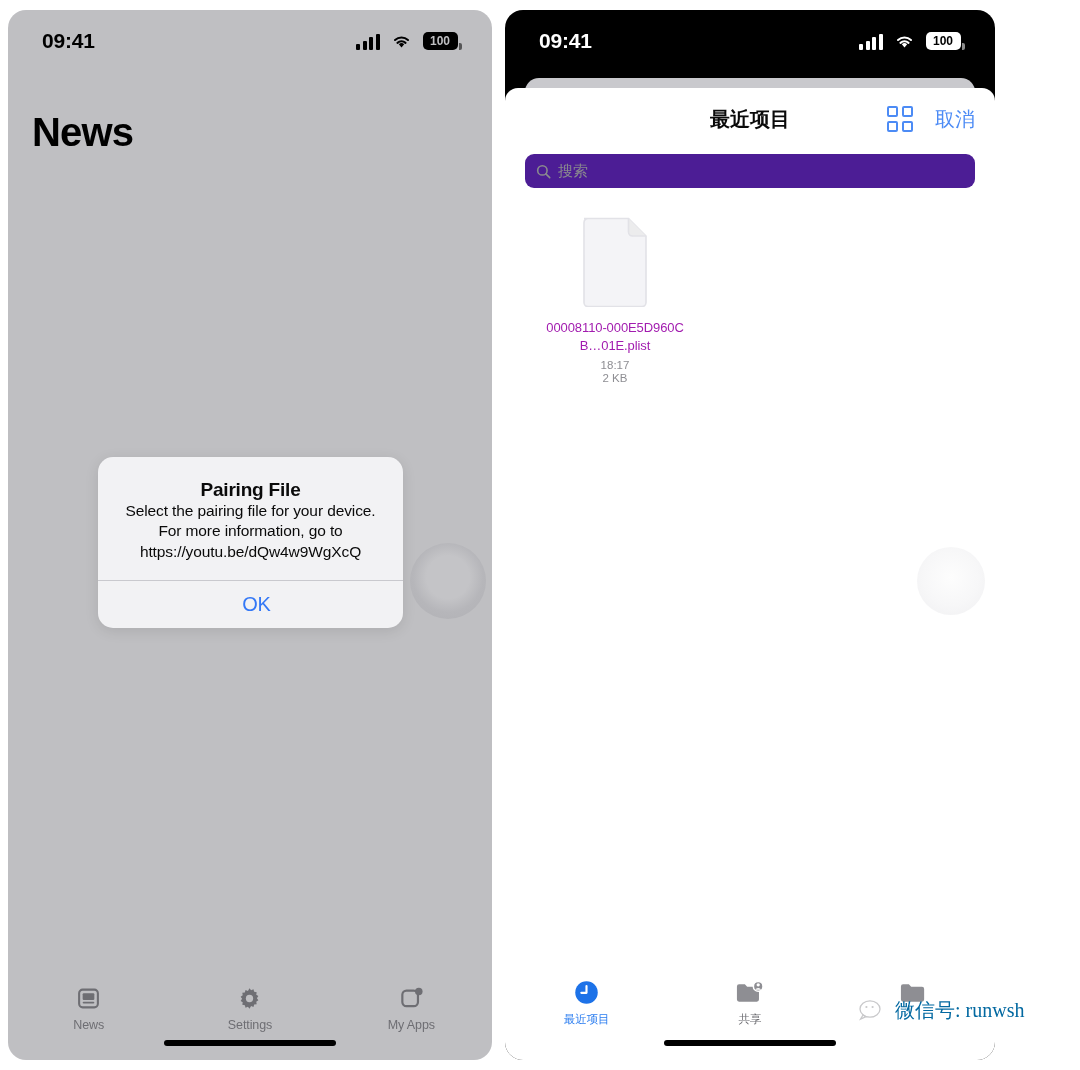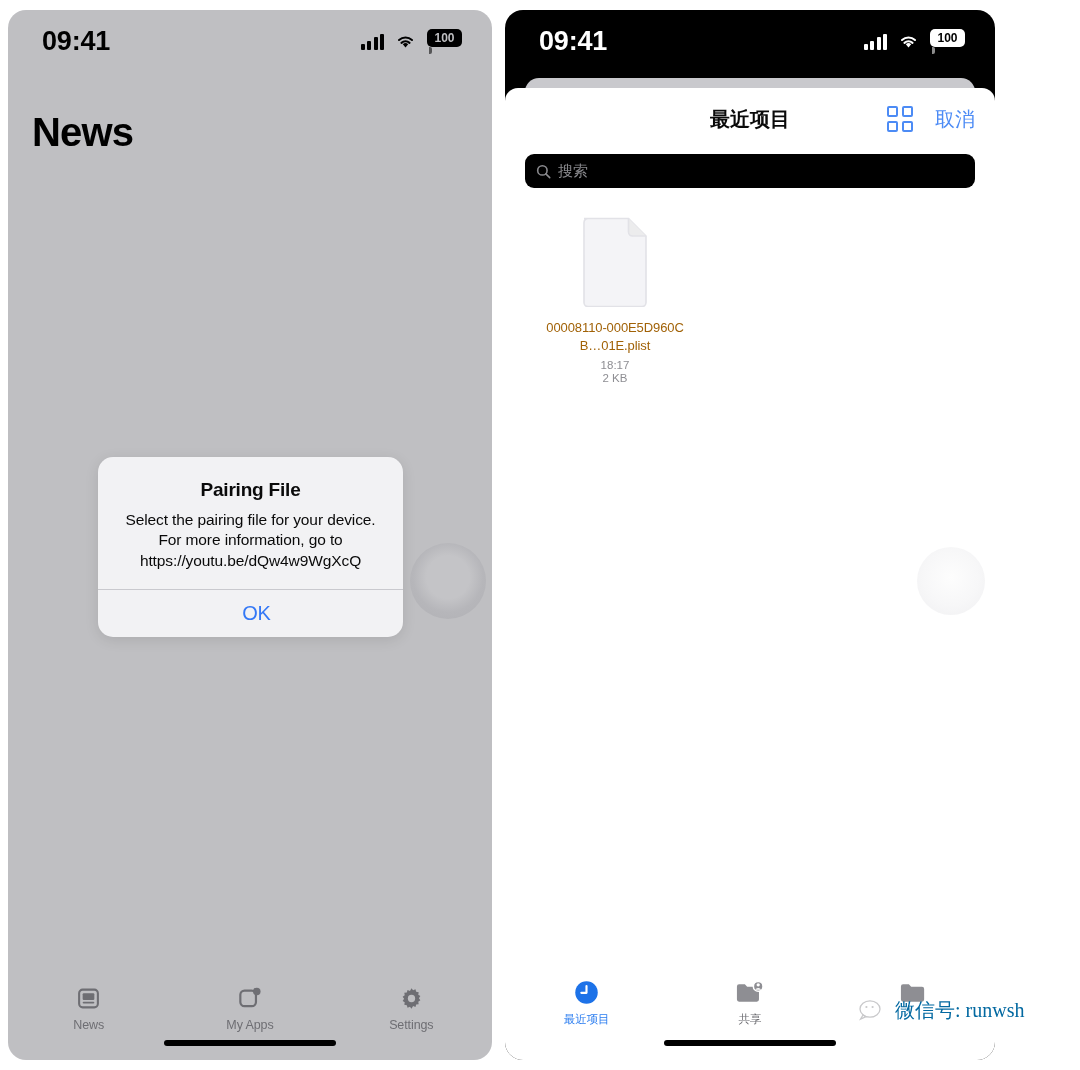--- a/index.html
+++ b/index.html
@@ -18,37 +18,37 @@
     background: #bfbfc2;
     border-radius: 18px;
     overflow: hidden;
   }
   .statusbar {
     position: relative; height: 62px;
     display: flex; align-items: center;
     padding: 0 30px 0 34px;
   }
   .sb-time {
-    font-size: 27px; font-weight: bold; letter-spacing: -0.2px;
+    font-size: 21px; font-weight: bold; letter-spacing: -0.2px;
   }
   .sb-right {
     margin-left: auto; display: flex; align-items: center; gap: 11px;
   }
   
   .signal { display: flex; align-items: flex-end; gap: 2.5px; height: 17px; }
   .signal i { display: block; width: 4px; border-radius: 1px; }
   .signal i:nth-child(1){ height: 6px; }
   .signal i:nth-child(2){ height: 9px; }
   .signal i:nth-child(3){ height: 12.5px; }
   .signal i:nth-child(4){ height: 16px; }
   .dark .signal i { background: #000; }
   .light .signal i { background: #fff; }
   .wifi { width: 21px; height: 16px; }
   .batt {
-    display: flex; align-items: flex-start; flex-direction: column;
+    display: flex; align-items: flex-end;
   }
   .batt-body {
     width: 35px; height: 18px; border-radius: 5px;
     display: flex; align-items: center; justify-content: center;
     font-size: 12px; font-weight: bold;
   }
   .dark .batt-body { background: #000; color: #bfbfc2; }
   .light .batt-body { background: #fff; color: #000; }
   .batt-tip { width: 3px; height: 7px; border-radius: 0 2px 2px 0; margin-left: 1.5px; }
   .dark .batt-tip { background: #000; opacity: .55; }
@@ -64,21 +64,21 @@
     position: absolute; left: 90px; top: 447px;
     width: 305px;
     background: #f2f2f4;
     border-radius: 15px;
     overflow: hidden;
     box-shadow: 0 3px 14px rgba(0,0,0,0.10);
   }
   .alert-body { padding: 22px 16px 18px; text-align: center; }
   .alert-title { font-size: 19px; font-weight: bold; color: #0a0a0a; letter-spacing: -0.2px; }
   .alert-msg {
-    margin-top: 9px; font-size: 15.5px; line-height: 1.32; color: #0a0a0a;
+    font-size: 15.5px; line-height: 1.32; color: #0a0a0a;
     letter-spacing: -0.1px;
   }
   .alert-sep { height: 1px; background: #c9c9ce; }
   .alert-btn {
     height: 47px; display: flex; align-items: center; justify-content: center;
     font-size: 20px; color: #3478f6; cursor: pointer; letter-spacing: -0.2px; padding-left: 12px;
   }
 
   
   .tap-circle { position: absolute; border-radius: 50%; }
@@ -133,30 +133,30 @@
     font-size: 20px; font-weight: bold; color: #0a0a0a;
   }
   .nav-right { margin-left: auto; display: flex; align-items: center; gap: 22px; z-index: 2; }
   .grid-icon { display: grid; grid-template-columns: 11px 11px; grid-gap: 4px; cursor: pointer; }
   .grid-icon span {
     width: 11px; height: 11px; border: 2px solid #4c8bf5; border-radius: 2px; display: block;
   }
   .cancel-btn { font-size: 20px; color: #4c8bf5; cursor: pointer; font-family: Liberation Mono, monospace; }
 
   .searchbar {
-    margin: 4px 20px 0; height: 34px; background: #000000; border-radius: 9px;
+    margin: 4px 20px 0; height: 34px; background: #4c1d95; border-radius: 9px;
     display: flex; align-items: center; padding: 0 11px; gap: 7px; cursor: text;
   }
   .search-ph { font-size: 15px; color: #8a8a8e; }
 
   .file-grid { padding: 26px 0 0 40px; display: flex; flex-wrap: wrap; }
   .file-item { width: 140px; display: flex; flex-direction: column; align-items: center; cursor: pointer; }
   .file-icon { width: 72px; height: 93px; position: relative; }
   .file-name {
-    margin-top: 12px; font-size: 13px; line-height: 1.42; text-align: center; color: #a16207;
+    margin-top: 12px; font-size: 13px; line-height: 1.42; text-align: center; color: #a21caf;
     letter-spacing: -0.1px; max-width: 138px; word-break: break-all;
   }
   .file-time { margin-top: 3px; font-size: 11.5px; color: #8e8e93; }
   .file-size { margin-top: 1px; font-size: 11.5px; color: #8e8e93; }
 
   .tabbar-right { height: 96px; padding-top: 14px; }
 
   
   .watermark {
     position: absolute; left: 858px; top: 997px;
@@ -213,34 +213,34 @@
             <rect x="3" y="3.5" width="18" height="17" rx="3.4" fill="none" stroke="#6e6e73" stroke-width="2"></rect>
             <rect x="6.4" y="7" width="11.2" height="6.4" rx="1" fill="#6e6e73"></rect>
             <rect x="6.4" y="15" width="11.2" height="1.8" rx=".9" fill="#6e6e73"></rect>
           </svg>
         </div>
         <div class="tab-label">News</div>
       </div>
       <div class="tab">
         <div class="tab-icon">
           <svg width="25" height="25" viewBox="0 0 24 24">
+            <path fill="#6e6e73" d="M12 2.2l1.5 1.9 2.3-.9.7 2.4 2.4.3-.4 2.4 2 1.4-1.4 2 1.4 2-2 1.4.4 2.4-2.4.3-.7 2.4-2.3-.9L12 21.8l-1.5-1.9-2.3.9-.7-2.4-2.4-.3.4-2.4-2-1.4 1.4-2-1.4-2 2-1.4-.4-2.4 2.4-.3.7-2.4 2.3.9z"></path>
+            <circle cx="12" cy="12" r="3.5" fill="#bfbfc2"></circle>
+          </svg>
+        </div>
+        <div class="tab-label">Settings</div>
+      </div>
+      <div class="tab">
+        <div class="tab-icon">
+          <svg width="25" height="25" viewBox="0 0 24 24">
             <rect x="3.2" y="4.4" width="15" height="15" rx="4" fill="none" stroke="#6e6e73" stroke-width="2.1"></rect>
             <circle cx="19" cy="5.3" r="3.6" fill="#6e6e73"></circle>
           </svg>
         </div>
         <div class="tab-label">My Apps</div>
-      </div>
-      <div class="tab">
-        <div class="tab-icon">
-          <svg width="25" height="25" viewBox="0 0 24 24">
-            <path fill="#6e6e73" d="M12 2.2l1.5 1.9 2.3-.9.7 2.4 2.4.3-.4 2.4 2 1.4-1.4 2 1.4 2-2 1.4.4 2.4-2.4.3-.7 2.4-2.3-.9L12 21.8l-1.5-1.9-2.3.9-.7-2.4-2.4-.3.4-2.4-2-1.4 1.4-2-1.4-2 2-1.4-.4-2.4 2.4-.3.7-2.4 2.3.9z"></path>
-            <circle cx="12" cy="12" r="3.5" fill="#bfbfc2"></circle>
-          </svg>
-        </div>
-        <div class="tab-label">Settings</div>
       </div>
       <div class="home-indicator"></div>
     </div>
   </div>
 
   <div class="tap-circle tap-left"></div>
 
   <div class="phone-right">
 
     <div class="statusbar light" style="color:#fff">

